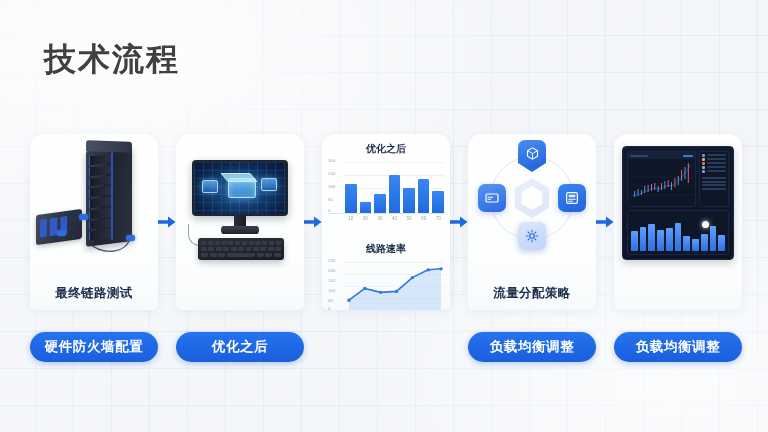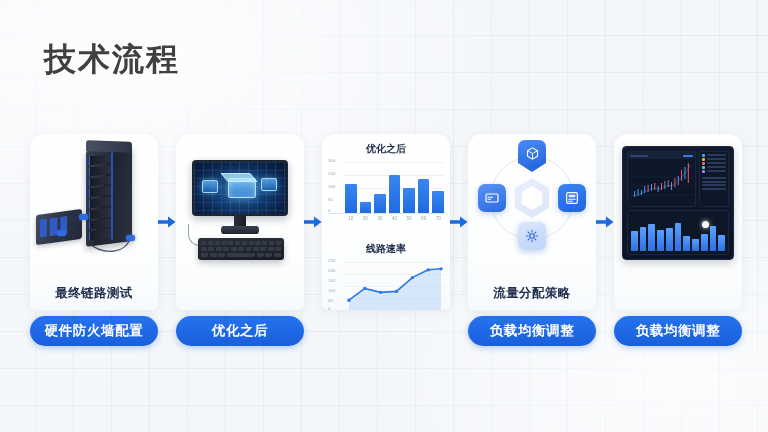--- a/index.html
+++ b/index.html
@@ -71,21 +71,21 @@
     bottom: 8px;
     left: 0; right: 0;
     text-align: center;
     font-size: 12.5px;
     font-weight: bold;
     color: #1c2b49;
     letter-spacing: 0.4px;
   }
 
   .pill {
-    margin-top: 6px;
+    margin-top: 22px;
     width: 128px;
     height: 30px;
     border-radius: 15px;
     background: linear-gradient(180deg, #2572ef 0%, #1a5fdc 100%);
     color: #ffffff;
     font-size: 13.5px;
     font-weight: bold;
     letter-spacing: 0.6px;
     display: flex;
     align-items: center;

